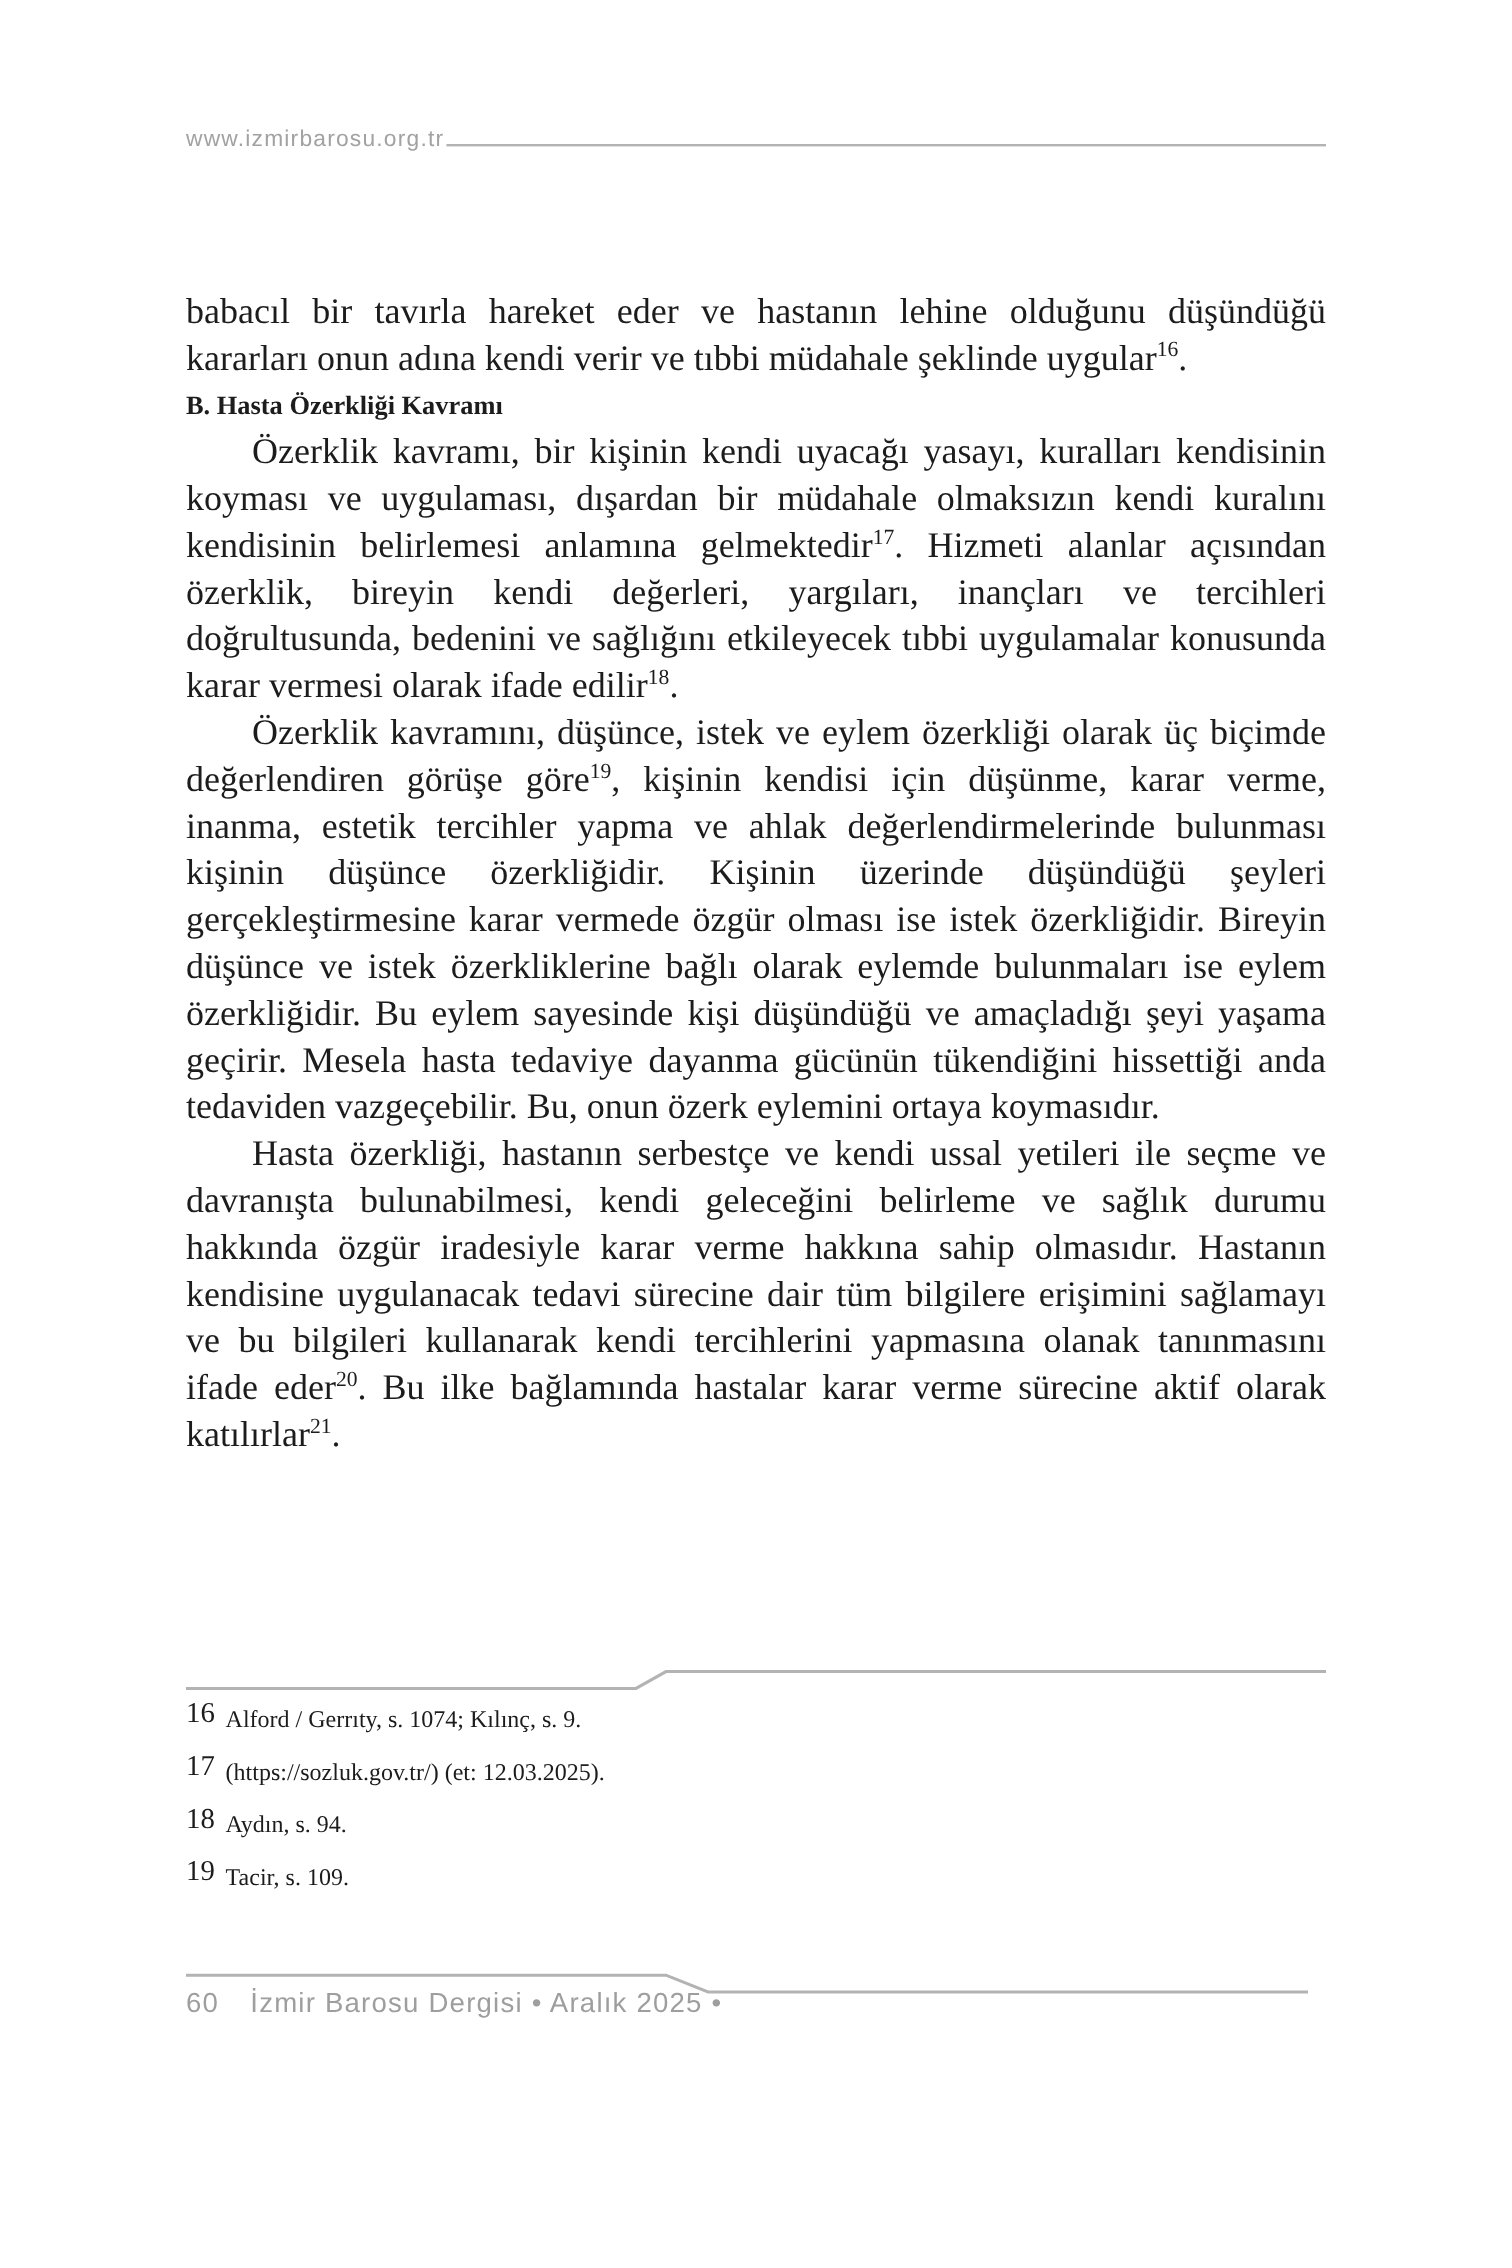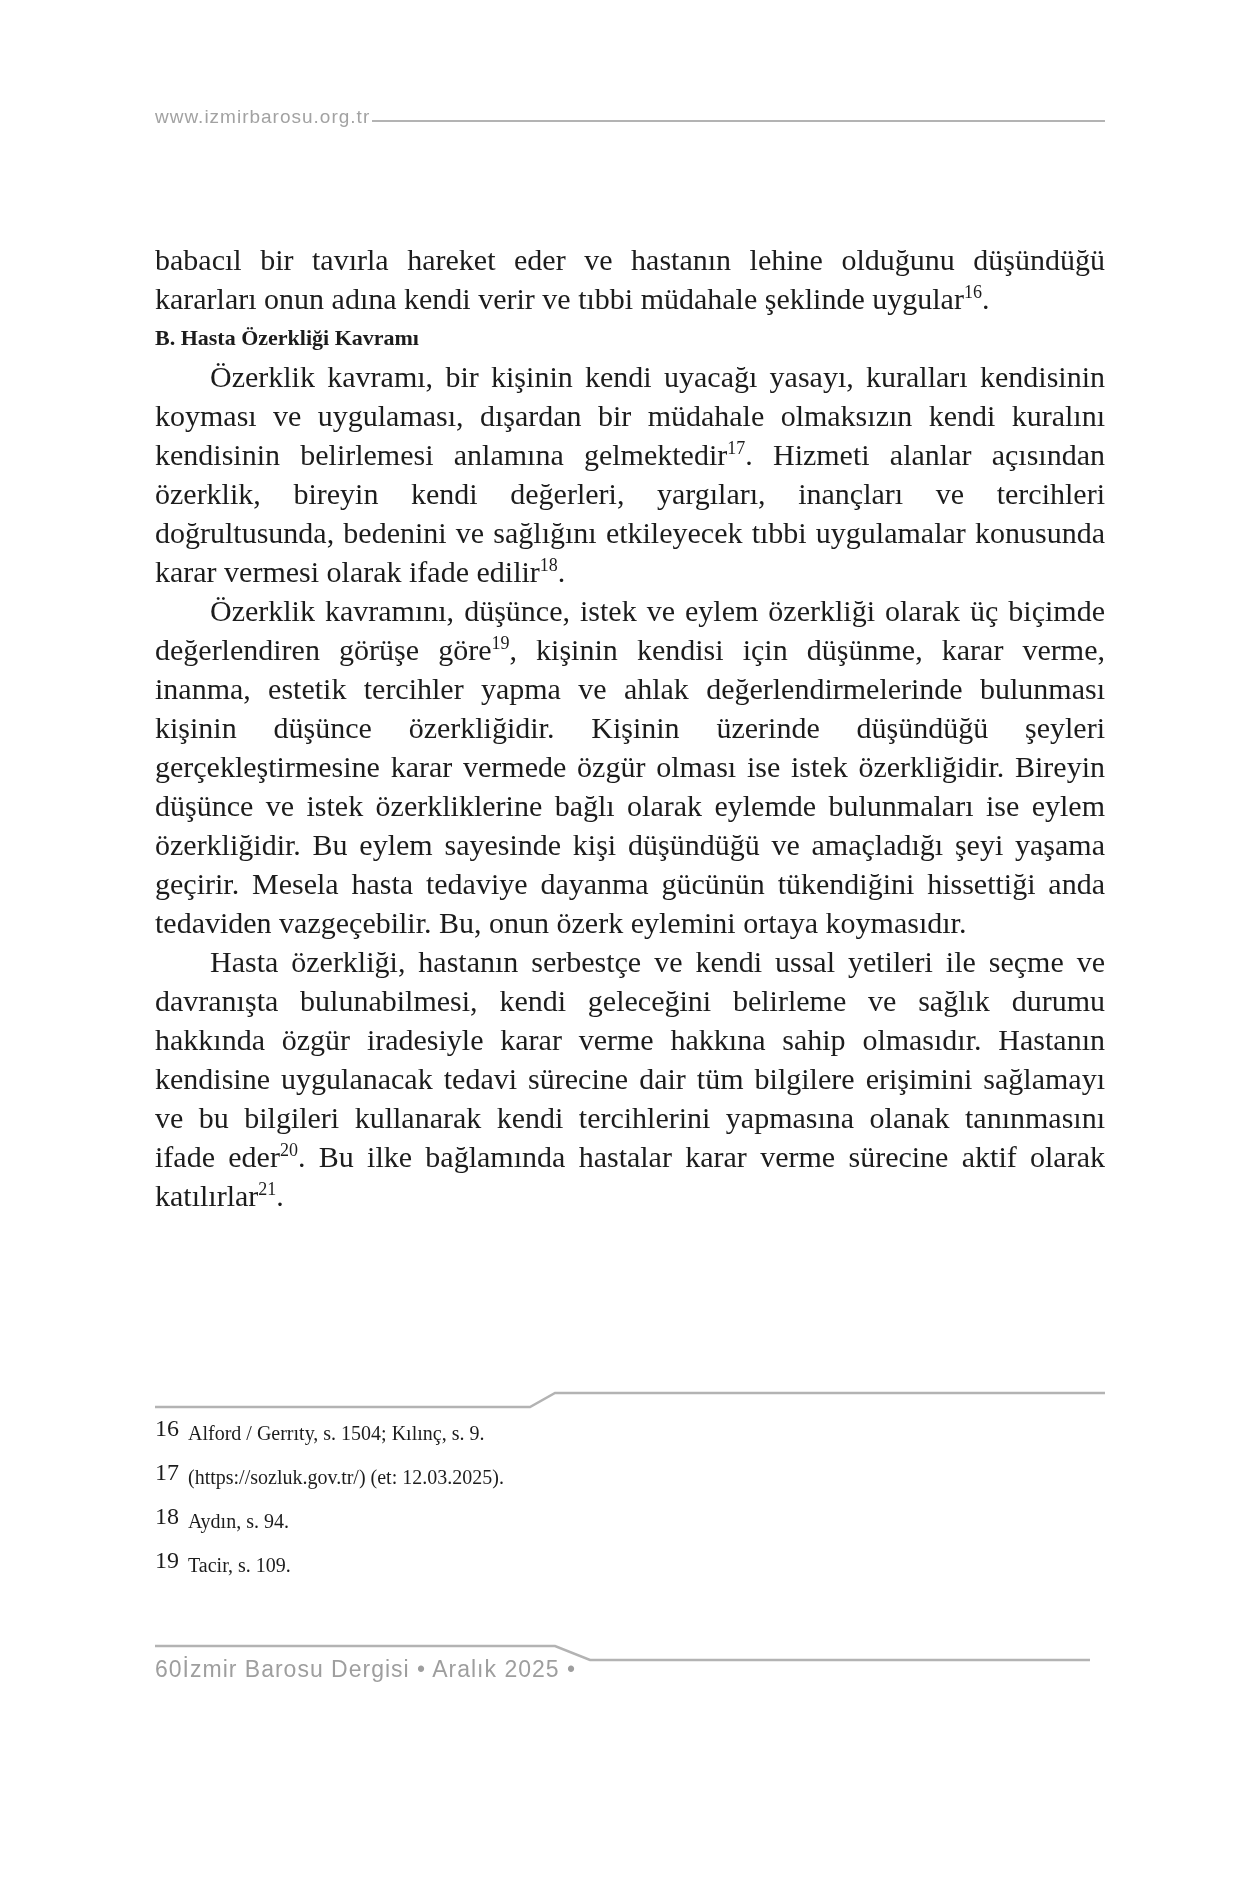--- a/index.html
+++ b/index.html
@@ -82,21 +82,21 @@
   
   .footer {
     position: absolute;
     left: 155px;
     top: 1656px;
     font-family: "Liberation Sans", sans-serif;
     font-size: 23px;
     letter-spacing: 1px;
     color: #9e9e9e;
   }
-  .footer .page-num { }
+  .footer .page-num { margin-right: 26px; }
 </style>
 </head>
 <body>
 
 <div class="page">
 
   <span class="header-url">www.izmirbarosu.org.tr</span>
   <div class="header-rule"></div>
 
   <main class="body-text">
@@ -111,21 +111,21 @@
 
     <p class="para-indent p4"><span>Hasta özerkliği, hastanın serbestçe ve kendi ussal yetileri ile seçme ve davranışta bulunabilmesi, kendi geleceğini belirleme ve sağlık durumu hakkında özgür iradesiyle karar verme hakkına sahip olmasıdır. Hastanın kendisine uygulanacak tedavi sürecine dair tüm bilgilere erişimini sağlamayı ve bu bilgileri kullanarak kendi tercihlerini yapmasına olanak tanınmasını ifade eder</span><sup class="fn-ref">20</sup><span>. Bu ilke bağlamında hastalar karar verme sürecine aktif olarak katılırlar</span><sup class="fn-ref">21</sup><span>.</span></p>
 
   </main>
 
   <svg class="sep-svg sep-footnotes" viewBox="0 0 950 22" preserveAspectRatio="none">
     <polyline points="0,17 375,17 400,3 950,3" fill="none" stroke="#b3b3b3" stroke-width="2.5"></polyline>
   </svg>
 
   <section class="footnotes">
-    <div class="footnote"><span class="fn-num">16</span><span class="fn-text">Alford / Gerrıty, s. 1504; Kılınç, s. 9.</span></div>
+    <div class="footnote"><span class="fn-num">16</span><span class="fn-text">Alford / Gerrıty, s. 1074; Kılınç, s. 9.</span></div>
     <div class="footnote"><span class="fn-num">17</span><span class="fn-text">(https://sozluk.gov.tr/) (et: 12.03.2025).</span></div>
     <div class="footnote"><span class="fn-num">18</span><span class="fn-text">Aydın, s. 94.</span></div>
     <div class="footnote"><span class="fn-num">19</span><span class="fn-text">Tacir, s. 109.</span></div>
   </section>
 
   <svg class="sep-svg sep-footer" viewBox="0 0 950 22" preserveAspectRatio="none">
     <polyline points="0,5 400,5 435,19 935,19" fill="none" stroke="#b3b3b3" stroke-width="2.5"></polyline>
   </svg>
 
   <footer class="footer">

